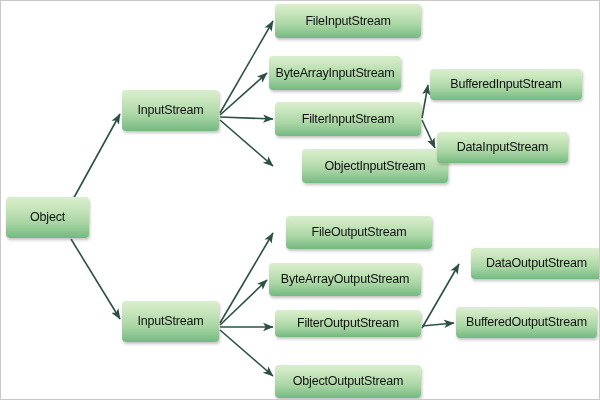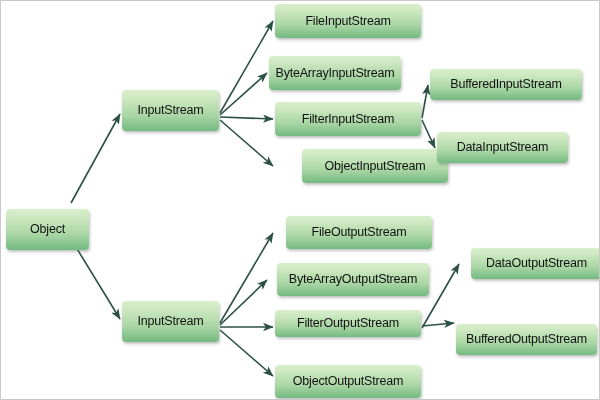--- a/index.html
+++ b/index.html
@@ -70,21 +70,21 @@
         <path d="M 219,322 L 272,232" marker-end="url(#arrowhead)"></path>
         <path d="M 219,324 L 266,279" marker-end="url(#arrowhead)"></path>
         <path d="M 219,326 L 272,326" marker-end="url(#arrowhead)"></path>
         <path d="M 219,329 L 272,375" marker-end="url(#arrowhead)"></path>
         <path d="M 421,327 L 458,263" marker-end="url(#arrowhead)"></path>
         <path d="M 421,325 L 453,322" marker-end="url(#arrowhead)"></path>
       </g>
   </svg>
 
   <div id="nodes">
-      <div class="node" style="left: 5px; top: 208px; width: 83px; height: 41px;">
+      <div class="node" style="left: 5px; top: 196px; width: 83px; height: 41px;">
         <span class="node-label">Object</span>
       </div>
       <div class="node" style="left: 121px; top: 89px; width: 97px; height: 41px;">
         <span class="node-label">InputStream</span>
       </div>
       <div class="node" style="left: 121px; top: 300px; width: 97px; height: 41px;">
         <span class="node-label">InputStream</span>
       </div>
       <div class="node" style="left: 274px; top: 3px; width: 146px; height: 34px;">
         <span class="node-label">FileInputStream</span>
@@ -100,30 +100,30 @@
       </div>
       <div class="node" style="left: 429px; top: 68px; width: 152px; height: 31px;">
         <span class="node-label">BufferedInputStream</span>
       </div>
       <div class="node" style="left: 436px; top: 131px; width: 131px; height: 31px;">
         <span class="node-label">DataInputStream</span>
       </div>
       <div class="node" style="left: 274px; top: 215px; width: 146px; height: 33px; margin-left: 11px;">
         <span class="node-label">FileOutputStream</span>
       </div>
-      <div class="node" style="left: 268px; top: 262px; width: 152px; height: 33px; margin-left: 8px;">
+      <div class="node" style="left: 268px; top: 262px; width: 152px; height: 33px;">
         <span class="node-label">ByteArrayOutputStream</span>
       </div>
       <div class="node" style="left: 274px; top: 309px; width: 146px; height: 27px;">
         <span class="node-label">FilterOutputStream</span>
       </div>
       <div class="node" style="left: 274px; top: 364px; width: 146px; height: 33px;">
         <span class="node-label">ObjectOutputStream</span>
       </div>
       <div class="node" style="left: 470px; top: 247px; width: 131px; height: 31px;">
         <span class="node-label">DataOutputStream</span>
       </div>
-      <div class="node" style="left: 455px; top: 306px; width: 141px; height: 31px; margin-top: 17px;">
+      <div class="node" style="left: 455px; top: 306px; width: 141px; height: 31px;">
         <span class="node-label">BufferedOutputStream</span>
       </div>
     </div>
 
 </div>
 
 </body></html>

